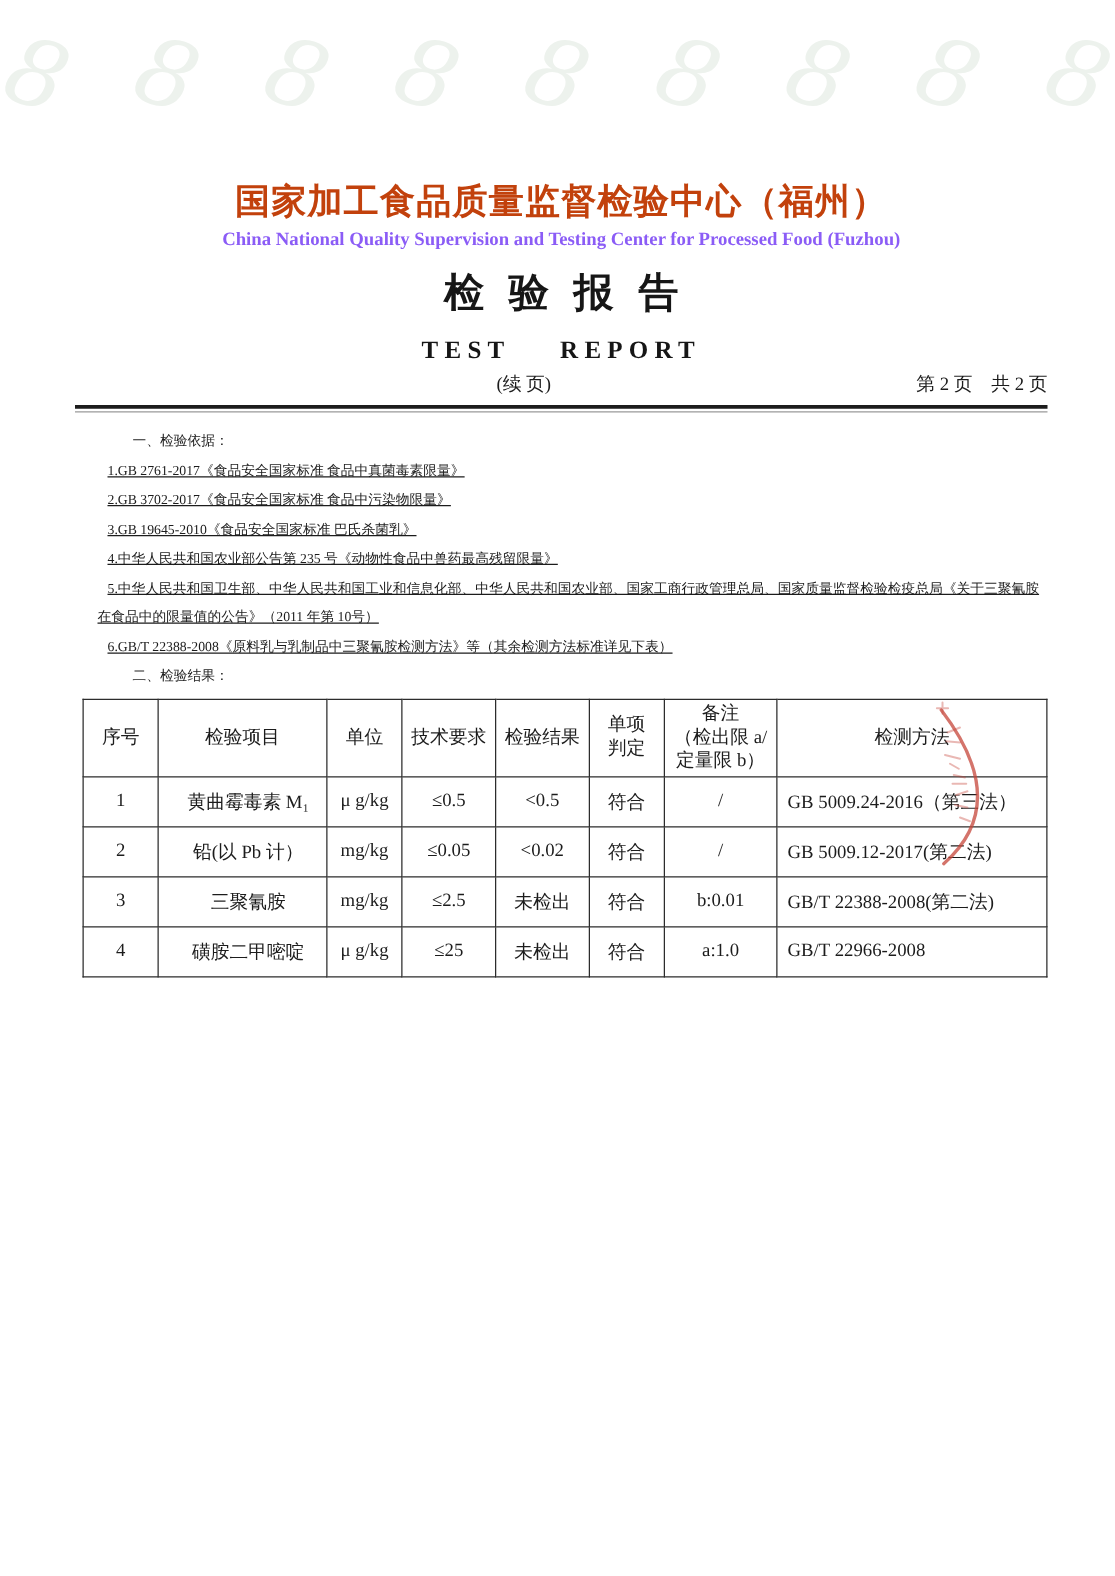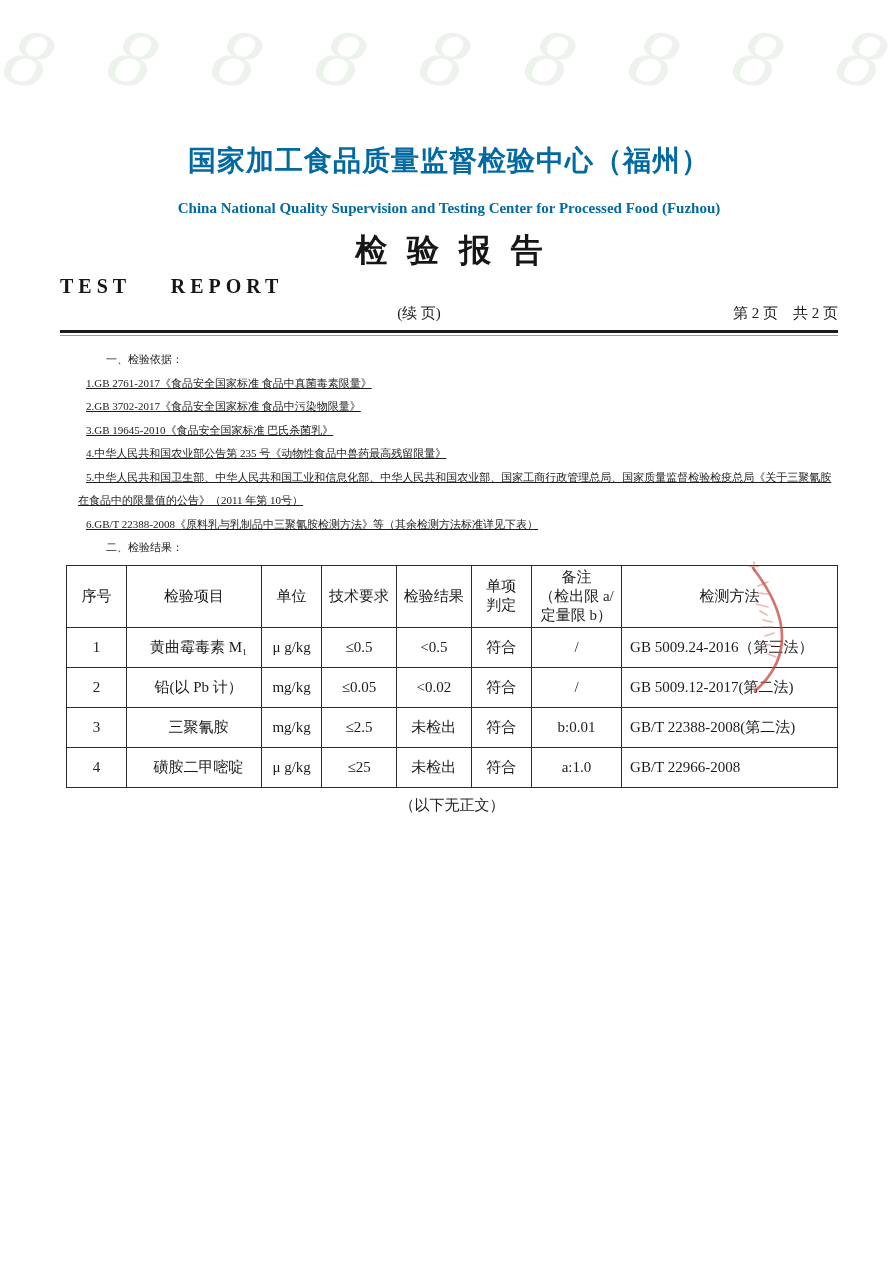--- a/index.html
+++ b/index.html
@@ -35,44 +35,45 @@
   }
   .doc {
     position: relative;
     padding: 142px 54px 0 60px;
   }
   .center-name-cn {
     text-align: center;
     font-size: 28px;
     font-weight: bold;
     letter-spacing: 1px;
-    color: #0369a1;
+    color: #c2410c;
   }
   .center-name-en {
     text-align: center;
     font-size: 15px;
     font-weight: bold;
-    margin-top: 20px;
-    color: #0369a1;
+    margin-top: 4px;
+    color: #8b5cf6;
   }
   .report-title-cn {
     text-align: center;
     font-size: 32px;
     font-weight: bold;
     letter-spacing: 0.62em;
     margin-top: 12px;
     text-indent: 0.62em;
     color: #161616;
   }
   .report-title-en {
+    text-align: center;
     font-size: 20px;
     font-weight: bold;
     letter-spacing: 5px;
     word-spacing: 30px;
-    margin-top: 2px;
+    margin-top: 12px;
     color: #161616;
   }
   .report-meta {
     position: relative;
     margin-top: 6px;
     font-size: 15px;
     height: 22px;
   }
   .report-meta .left { position: absolute; left: 0; top: 0; white-space: pre; }
   .report-meta .left .no { margin-left: 16px; font-family: "Liberation Serif", serif; }
@@ -234,21 +235,20 @@
           <td>μ g/kg</td>
           <td>≤25</td>
           <td>未检出</td>
           <td>符合</td>
           <td>a:1.0</td>
           <td class="col-method">GB/T 22966-2008</td>
         </tr>
       </tbody>
     </table>
 
-    <div class="footer-note">（以下无正文）</div>
   </div>
 
   <div class="stamp">
     <svg width="70" height="160" viewBox="0 0 70 160" aria-hidden="true">
       <path d="M15,12 Q72,86.5 17,135" fill="none" stroke="#c6453a" stroke-width="2.6" opacity="0.75" stroke-linecap="round"></path>
       <g stroke="#c6453a" stroke-width="1.6" fill="none" opacity="0.38" stroke-linecap="round">
         <path d="M16,6 v9 M11.5,10.5 h9"></path>
         <path d="M20,30 l10,-4 M19,37 l11,1"></path>
         <path d="M18,48 l12,3 M22,55 l7,4"></path>
         <path d="M25,64 l9,2 M24,71 l11,0"></path>

